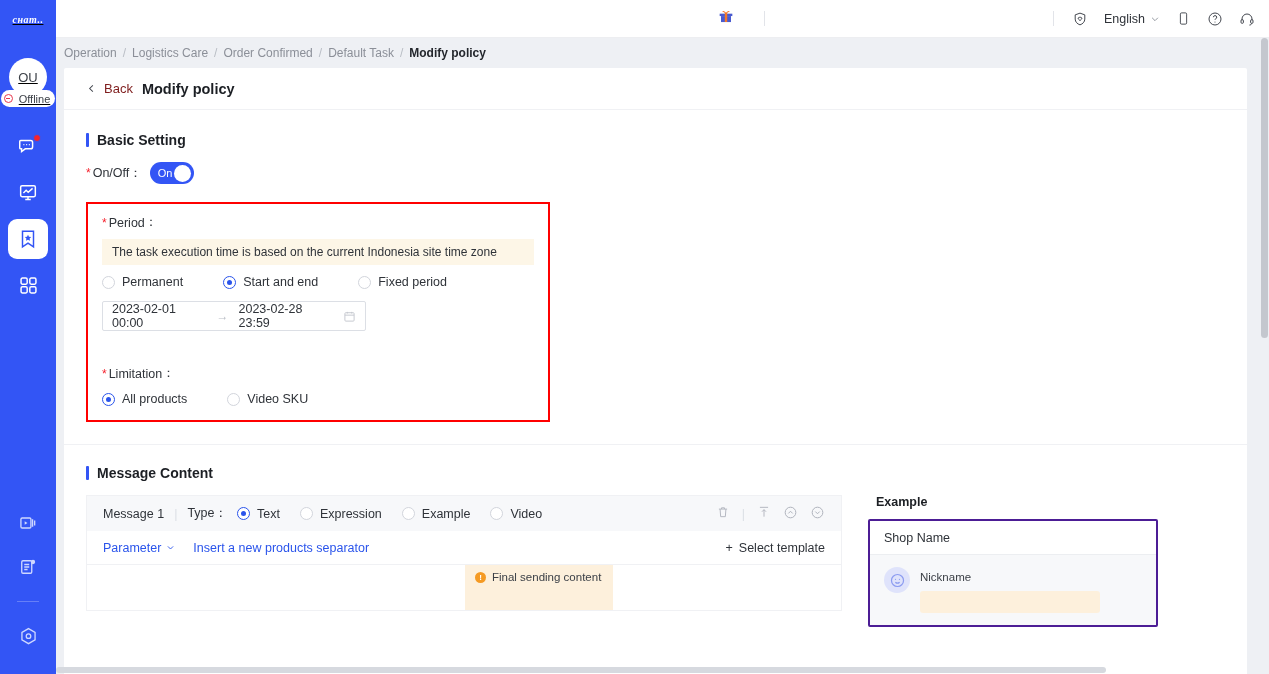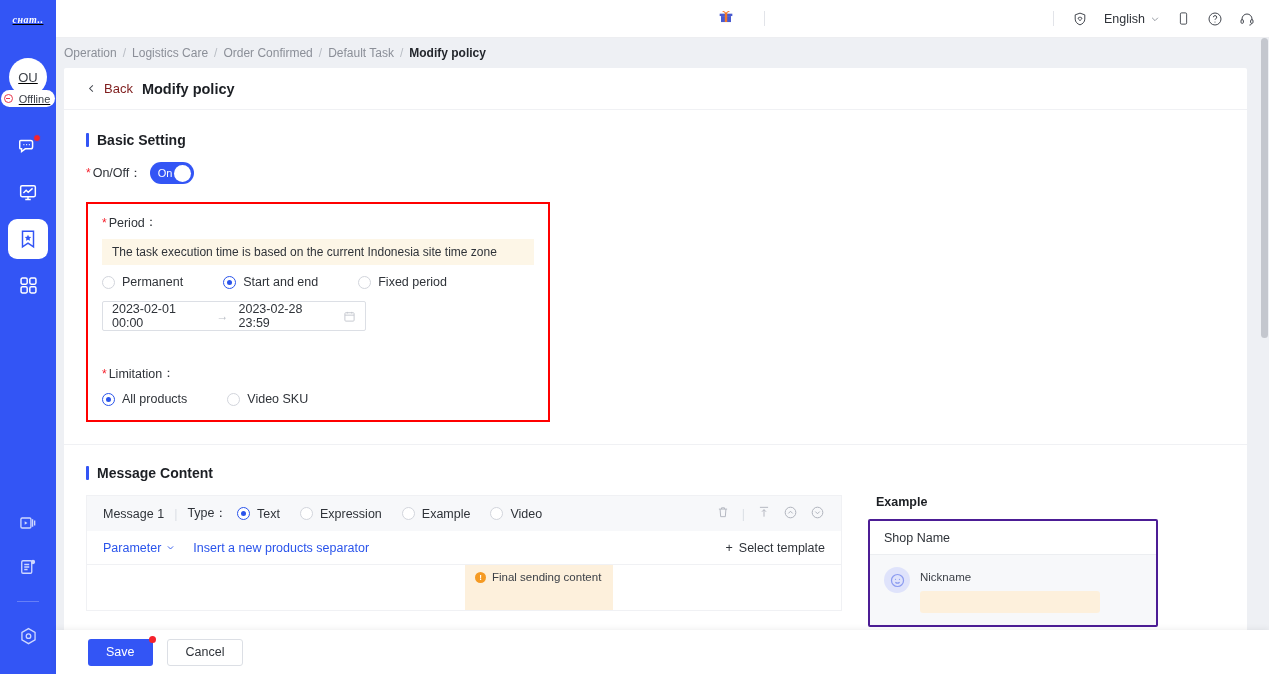--- a/index.html
+++ b/index.html
@@ -578,26 +578,17 @@
         </div>
 
       </div>
     </div>
 
     <div class="vscroll">
       <div class="thumb"></div>
     </div>
   </div>
 
-  <div class="footer">
-    <div class="btn btn-primary">
-      <span>Save</span>
-      <span class="btn-badge"></span>
-    </div>
-    <div class="btn btn-default">
-      <span>Cancel</span>
-    </div>
-  </div>
 
   <div class="hscroll">
     <div class="thumb"></div>
   </div>
 </div>
 
 </body></html>

